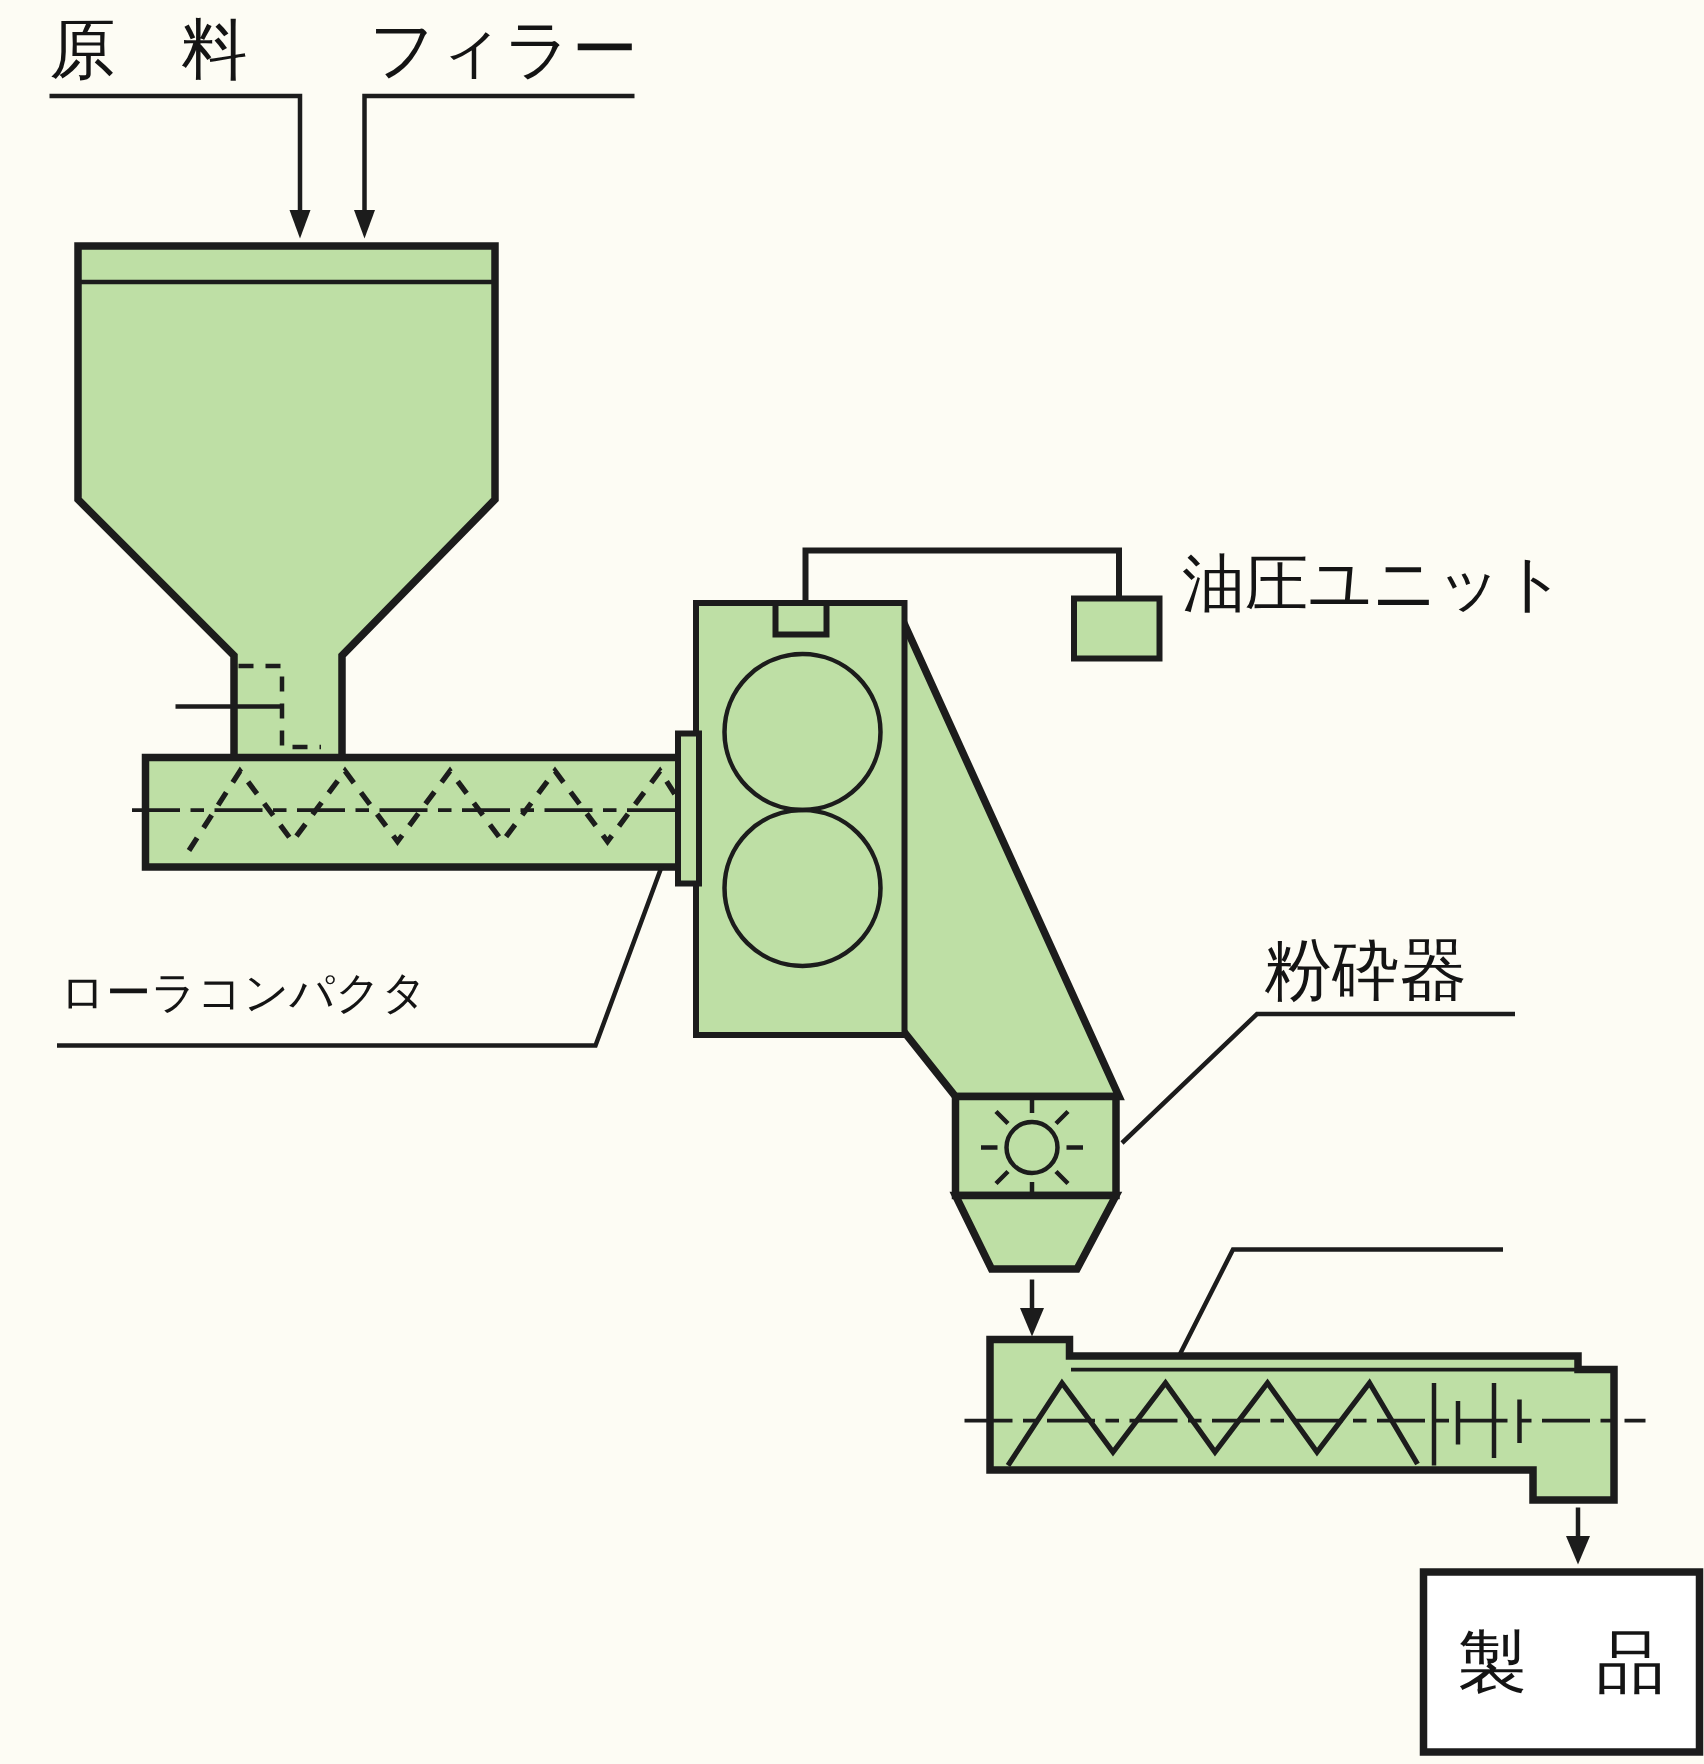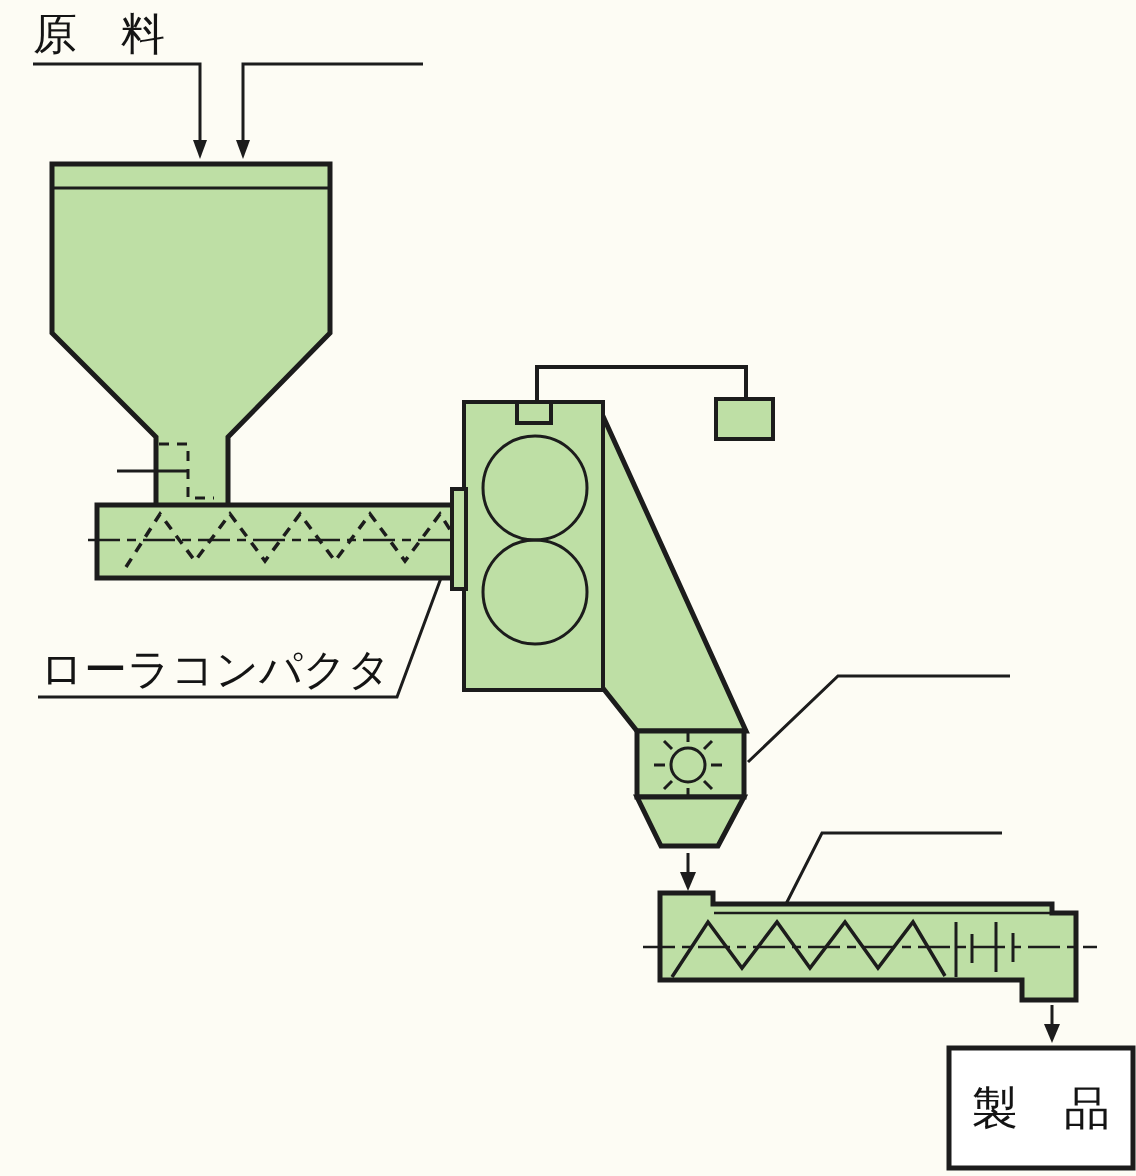--- a/index.html
+++ b/index.html
@@ -108,15 +108,18 @@
     <rect class="whitebox" x="949" y="1048" width="184" height="120"></rect>
 
     <g>
       <polyline class="ln" points="38,697 397,697 441,578"></polyline>
       <polyline class="ln" points="1010,676 838,676 748,762"></polyline>
       <polyline class="ln" points="1002,833 822,833 786,904"></polyline>
     </g>
   </svg>
 
   <div class="label" style="left:33px;  top:12px;  font-size:44px;">原　料</div>
-  <div class="label" style="left:40px;  top:648px; font-size:43px;">ローラコンパクタ</div>
+  <div class="label" style="left:246px; top:12px;  font-size:44px;">フィラー</div>
+  <div class="label" style="left:788px; top:368px; font-size:42px;">油圧ユニット</div>
+  <div class="label" style="left:40px;  top:648px; font-size:30px;">ローラコンパクタ</div>
+  <div class="label" style="left:843px; top:624px; font-size:45px;">粉砕器</div>
   <div class="label product-label" style="left:949px; top:1048px; width:184px; height:120px; font-size:46px;">製　品</div>
 </div>
 
 </body></html>

